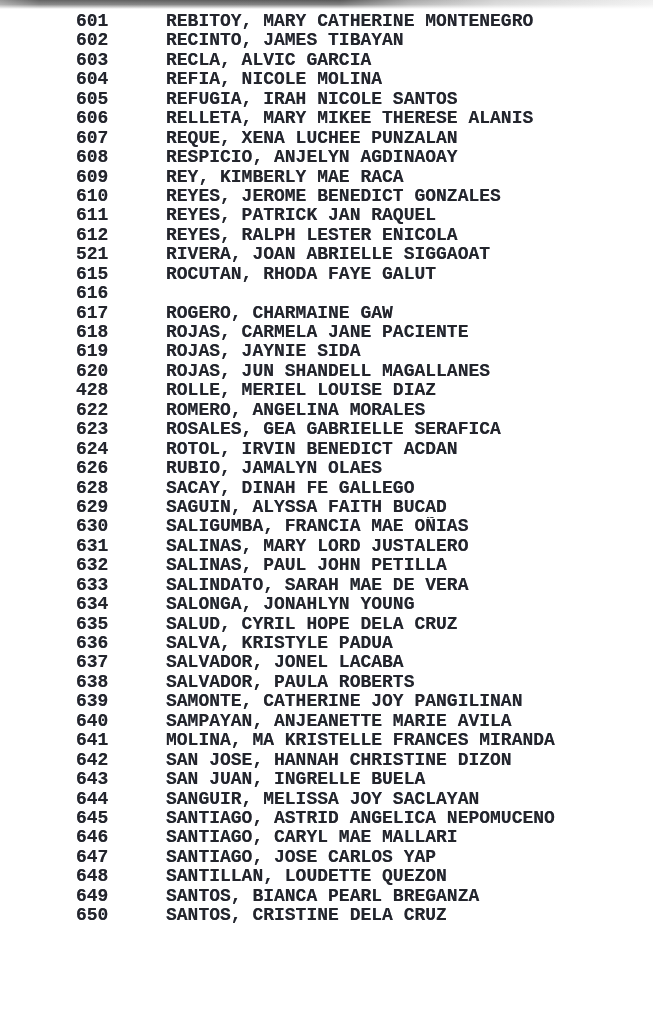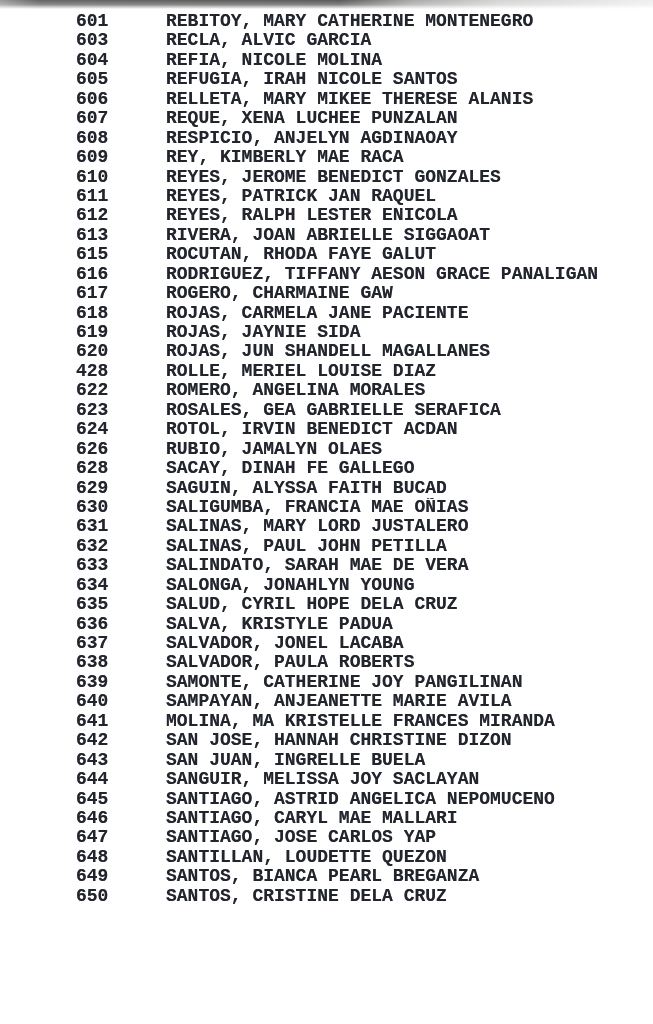--- a/index.html
+++ b/index.html
@@ -53,33 +53,34 @@
     overflow: hidden;
   }
 </style>
 </head>
 <body>
 
 <div class="page">
   <div class="top-edge"></div>
   <div class="list" id="name-list">
       <div class="row"><span class="num">601</span><span class="name">REBITOY, MARY CATHERINE MONTENEGRO</span></div>
+      <div class="row"><span class="num">602</span><span class="name">RECINTO, JAMES TIBAYAN</span></div>
       <div class="row"><span class="num">603</span><span class="name">RECLA, ALVIC GARCIA</span></div>
       <div class="row"><span class="num">604</span><span class="name">REFIA, NICOLE MOLINA</span></div>
       <div class="row"><span class="num">605</span><span class="name">REFUGIA, IRAH NICOLE SANTOS</span></div>
       <div class="row"><span class="num">606</span><span class="name">RELLETA, MARY MIKEE THERESE ALANIS</span></div>
       <div class="row"><span class="num">607</span><span class="name">REQUE, XENA LUCHEE PUNZALAN</span></div>
       <div class="row"><span class="num">608</span><span class="name">RESPICIO, ANJELYN AGDINAOAY</span></div>
       <div class="row"><span class="num">609</span><span class="name">REY, KIMBERLY MAE RACA</span></div>
       <div class="row"><span class="num">610</span><span class="name">REYES, JEROME BENEDICT GONZALES</span></div>
       <div class="row"><span class="num">611</span><span class="name">REYES, PATRICK JAN RAQUEL</span></div>
       <div class="row"><span class="num">612</span><span class="name">REYES, RALPH LESTER ENICOLA</span></div>
-      <div class="row"><span class="num">613</span><span class="name">RIVERA, JOAN ABRIELLE SIGGAOAT</span></div>
+      <div class="row"><span class="num">521</span><span class="name">RIVERA, JOAN ABRIELLE SIGGAOAT</span></div>
       <div class="row"><span class="num">615</span><span class="name">ROCUTAN, RHODA FAYE GALUT</span></div>
-      <div class="row"><span class="num">616</span><span class="name">RODRIGUEZ, TIFFANY AESON GRACE PANALIGAN</span></div>
+      <div class="row"><span class="num">616</span></div>
       <div class="row"><span class="num">617</span><span class="name">ROGERO, CHARMAINE GAW</span></div>
       <div class="row"><span class="num">618</span><span class="name">ROJAS, CARMELA JANE PACIENTE</span></div>
       <div class="row"><span class="num">619</span><span class="name">ROJAS, JAYNIE SIDA</span></div>
       <div class="row"><span class="num">620</span><span class="name">ROJAS, JUN SHANDELL MAGALLANES</span></div>
       <div class="row"><span class="num">428</span><span class="name">ROLLE, MERIEL LOUISE DIAZ</span></div>
       <div class="row"><span class="num">622</span><span class="name">ROMERO, ANGELINA MORALES</span></div>
       <div class="row"><span class="num">623</span><span class="name">ROSALES, GEA GABRIELLE SERAFICA</span></div>
       <div class="row"><span class="num">624</span><span class="name">ROTOL, IRVIN BENEDICT ACDAN</span></div>
       <div class="row"><span class="num">626</span><span class="name">RUBIO, JAMALYN OLAES</span></div>
       <div class="row"><span class="num">628</span><span class="name">SACAY, DINAH FE GALLEGO</span></div>

